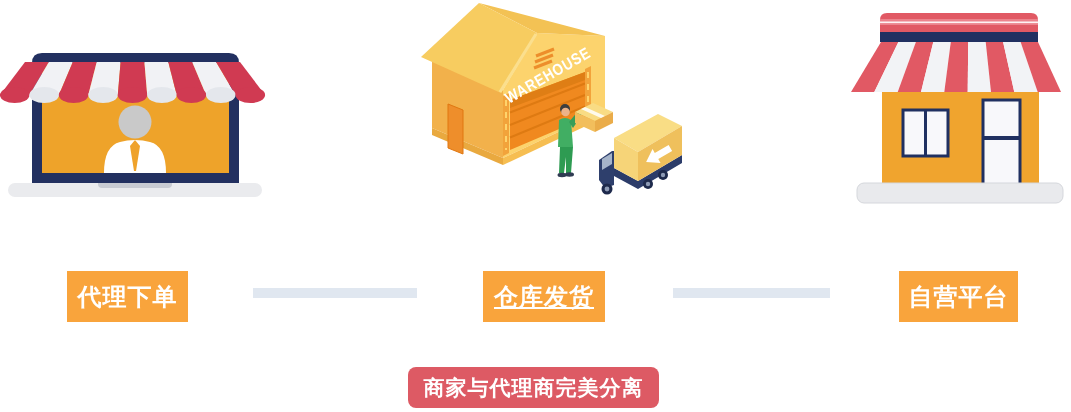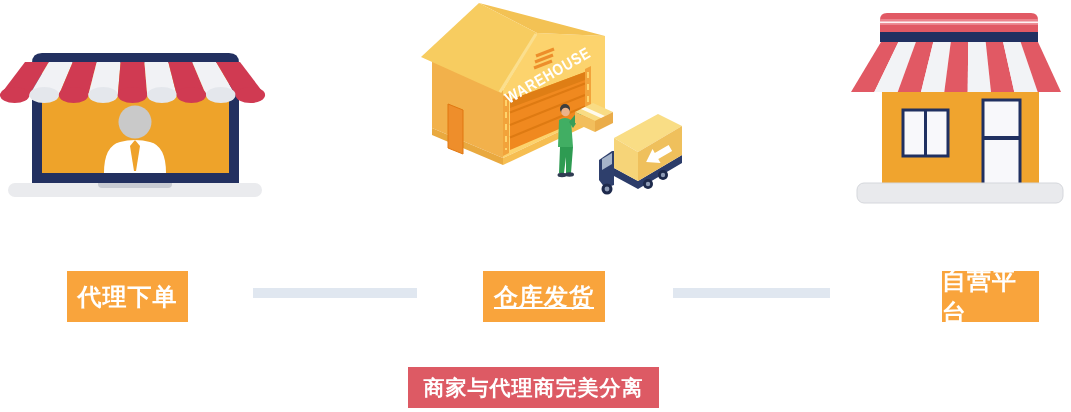--- a/index.html
+++ b/index.html
@@ -14,34 +14,34 @@
   .illu-store     { left:843px; top:5px;  }
 
   .step-label {
     position:absolute; top:271px; height:51px;
     background:#F9A43C; color:#ffffff;
     font-size:24px; font-weight:bold; letter-spacing:1px;
     display:flex; align-items:center; justify-content:center;
   }
   .label-1 { left:67px;  width:121px; }
   .label-2 { left:483px; width:122px;text-decoration:underline; }
-  .label-3 { left:942px; width:97px; }
+  .label-3 { left:899px; width:119px; }
 
   .connector {
     position:absolute; top:288px; height:10px; background:#E0E7F0;
   }
   .conn-1 { left:253px; width:164px; }
   .conn-2 { left:673px; width:157px; }
 
   .banner {
     position:absolute; left:408px; top:367px; width:251px; height:41px;
     background:#DD5A64; color:#ffffff;
     font-size:21px; font-weight:bold; letter-spacing:1px;
     display:flex; align-items:center; justify-content:center;
-    border-radius:0;
+    border-radius:8px;
   }
   .wh-sign {
     font-family:"Liberation Sans", sans-serif;
     font-weight:bold; font-size:16px; fill:#ffffff; letter-spacing:1px;
   }
 </style>
 </head>
 <body>
 
 <div class="stage">

